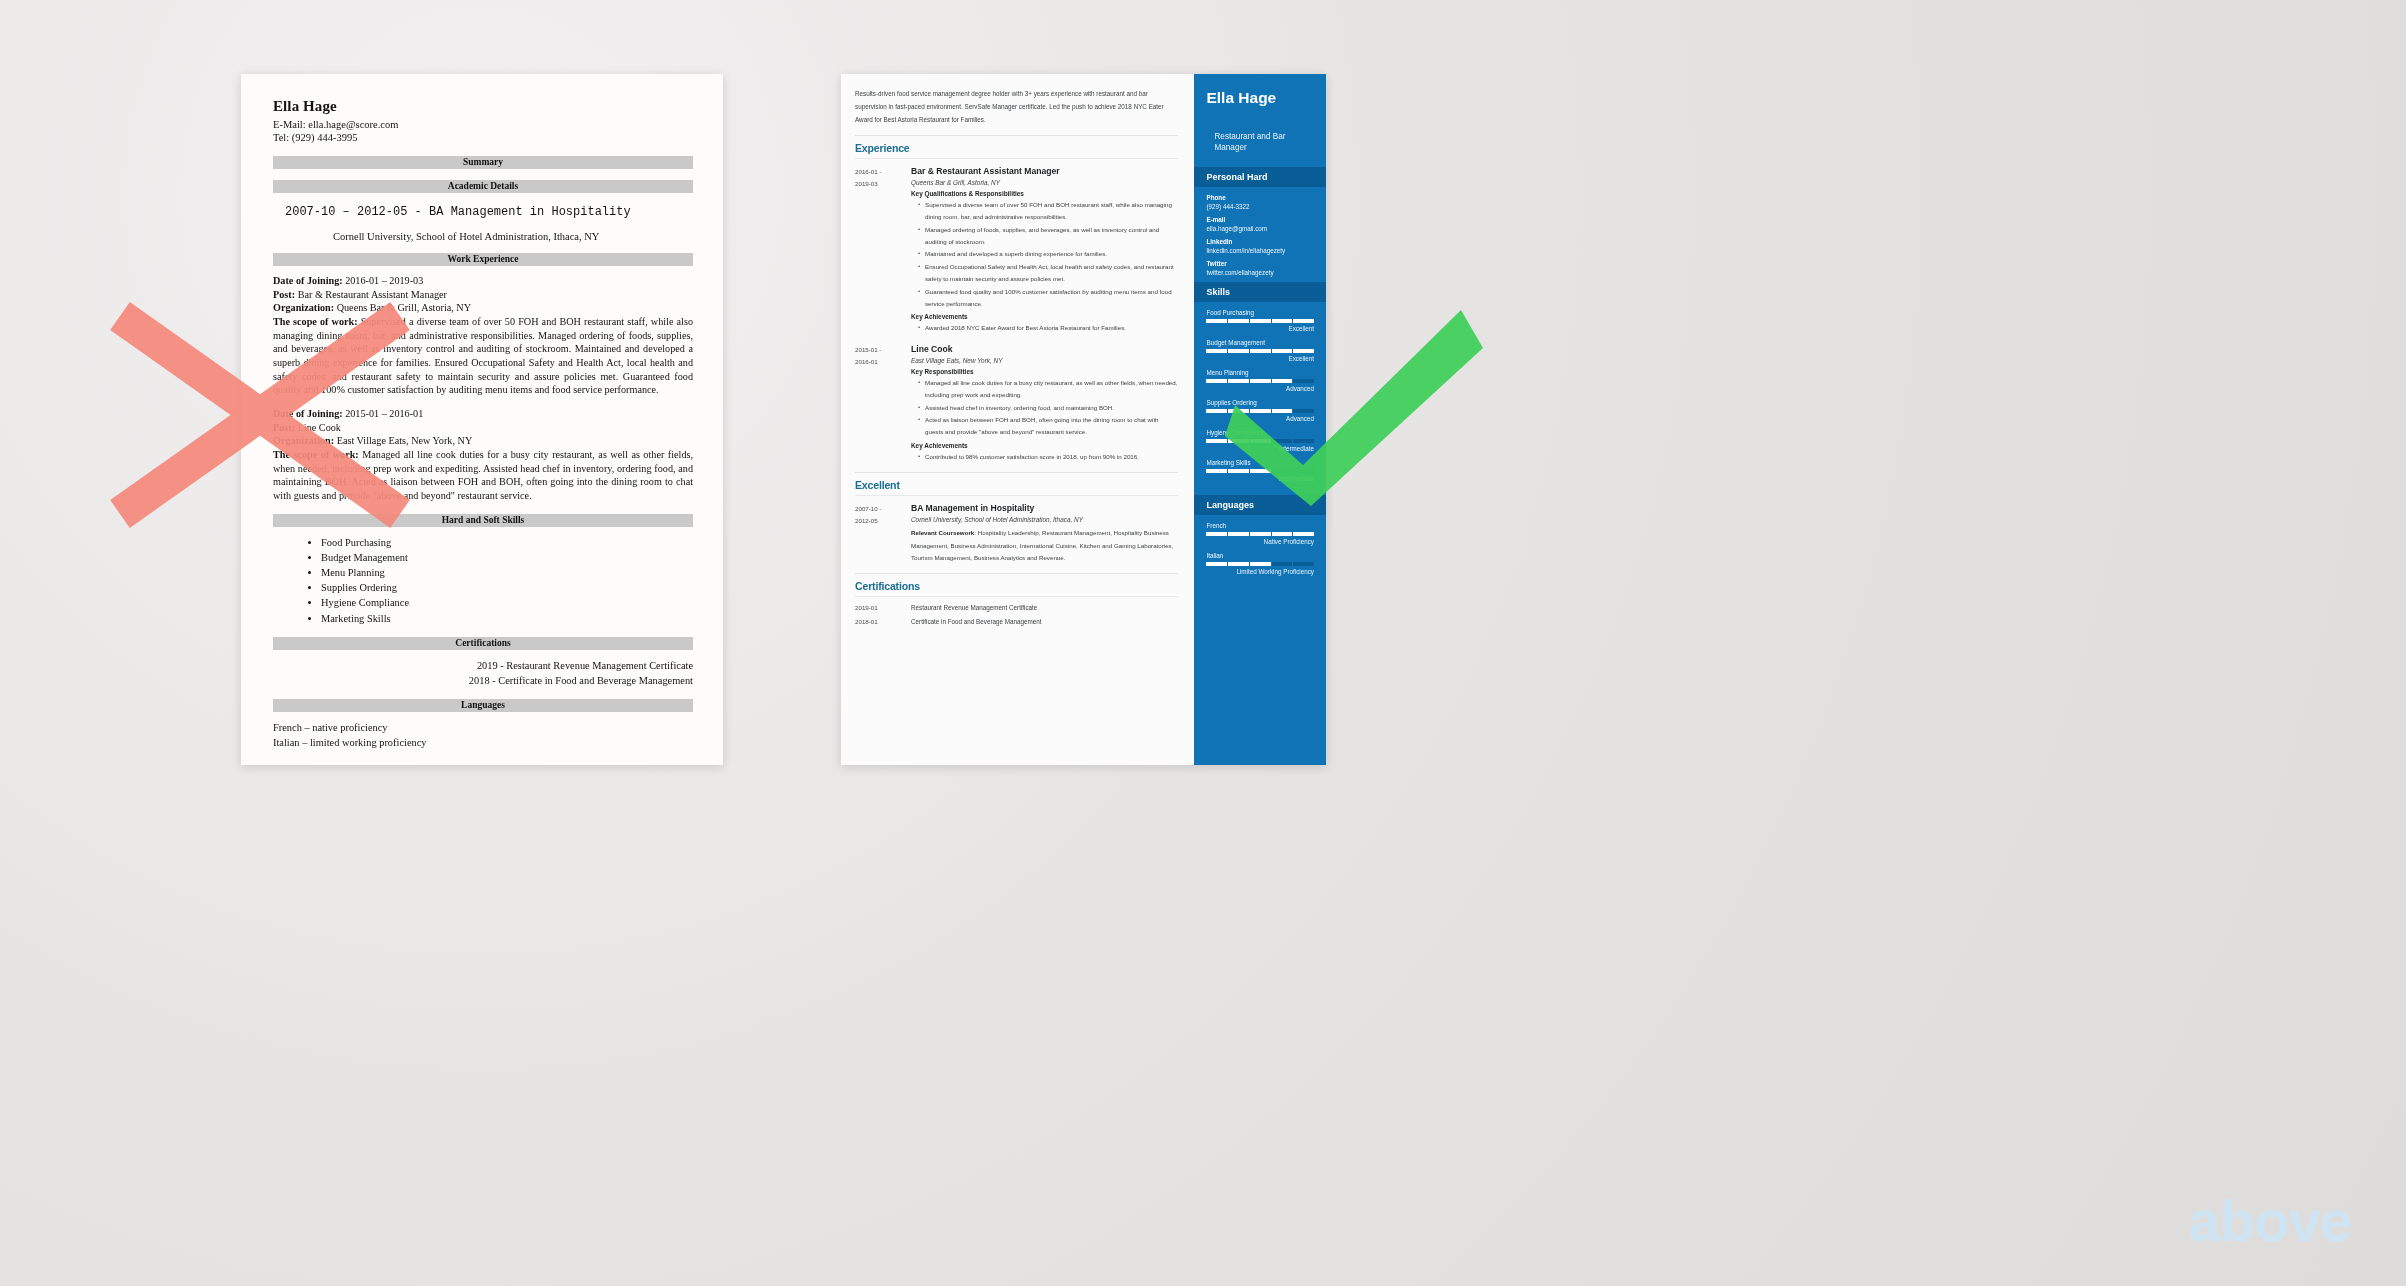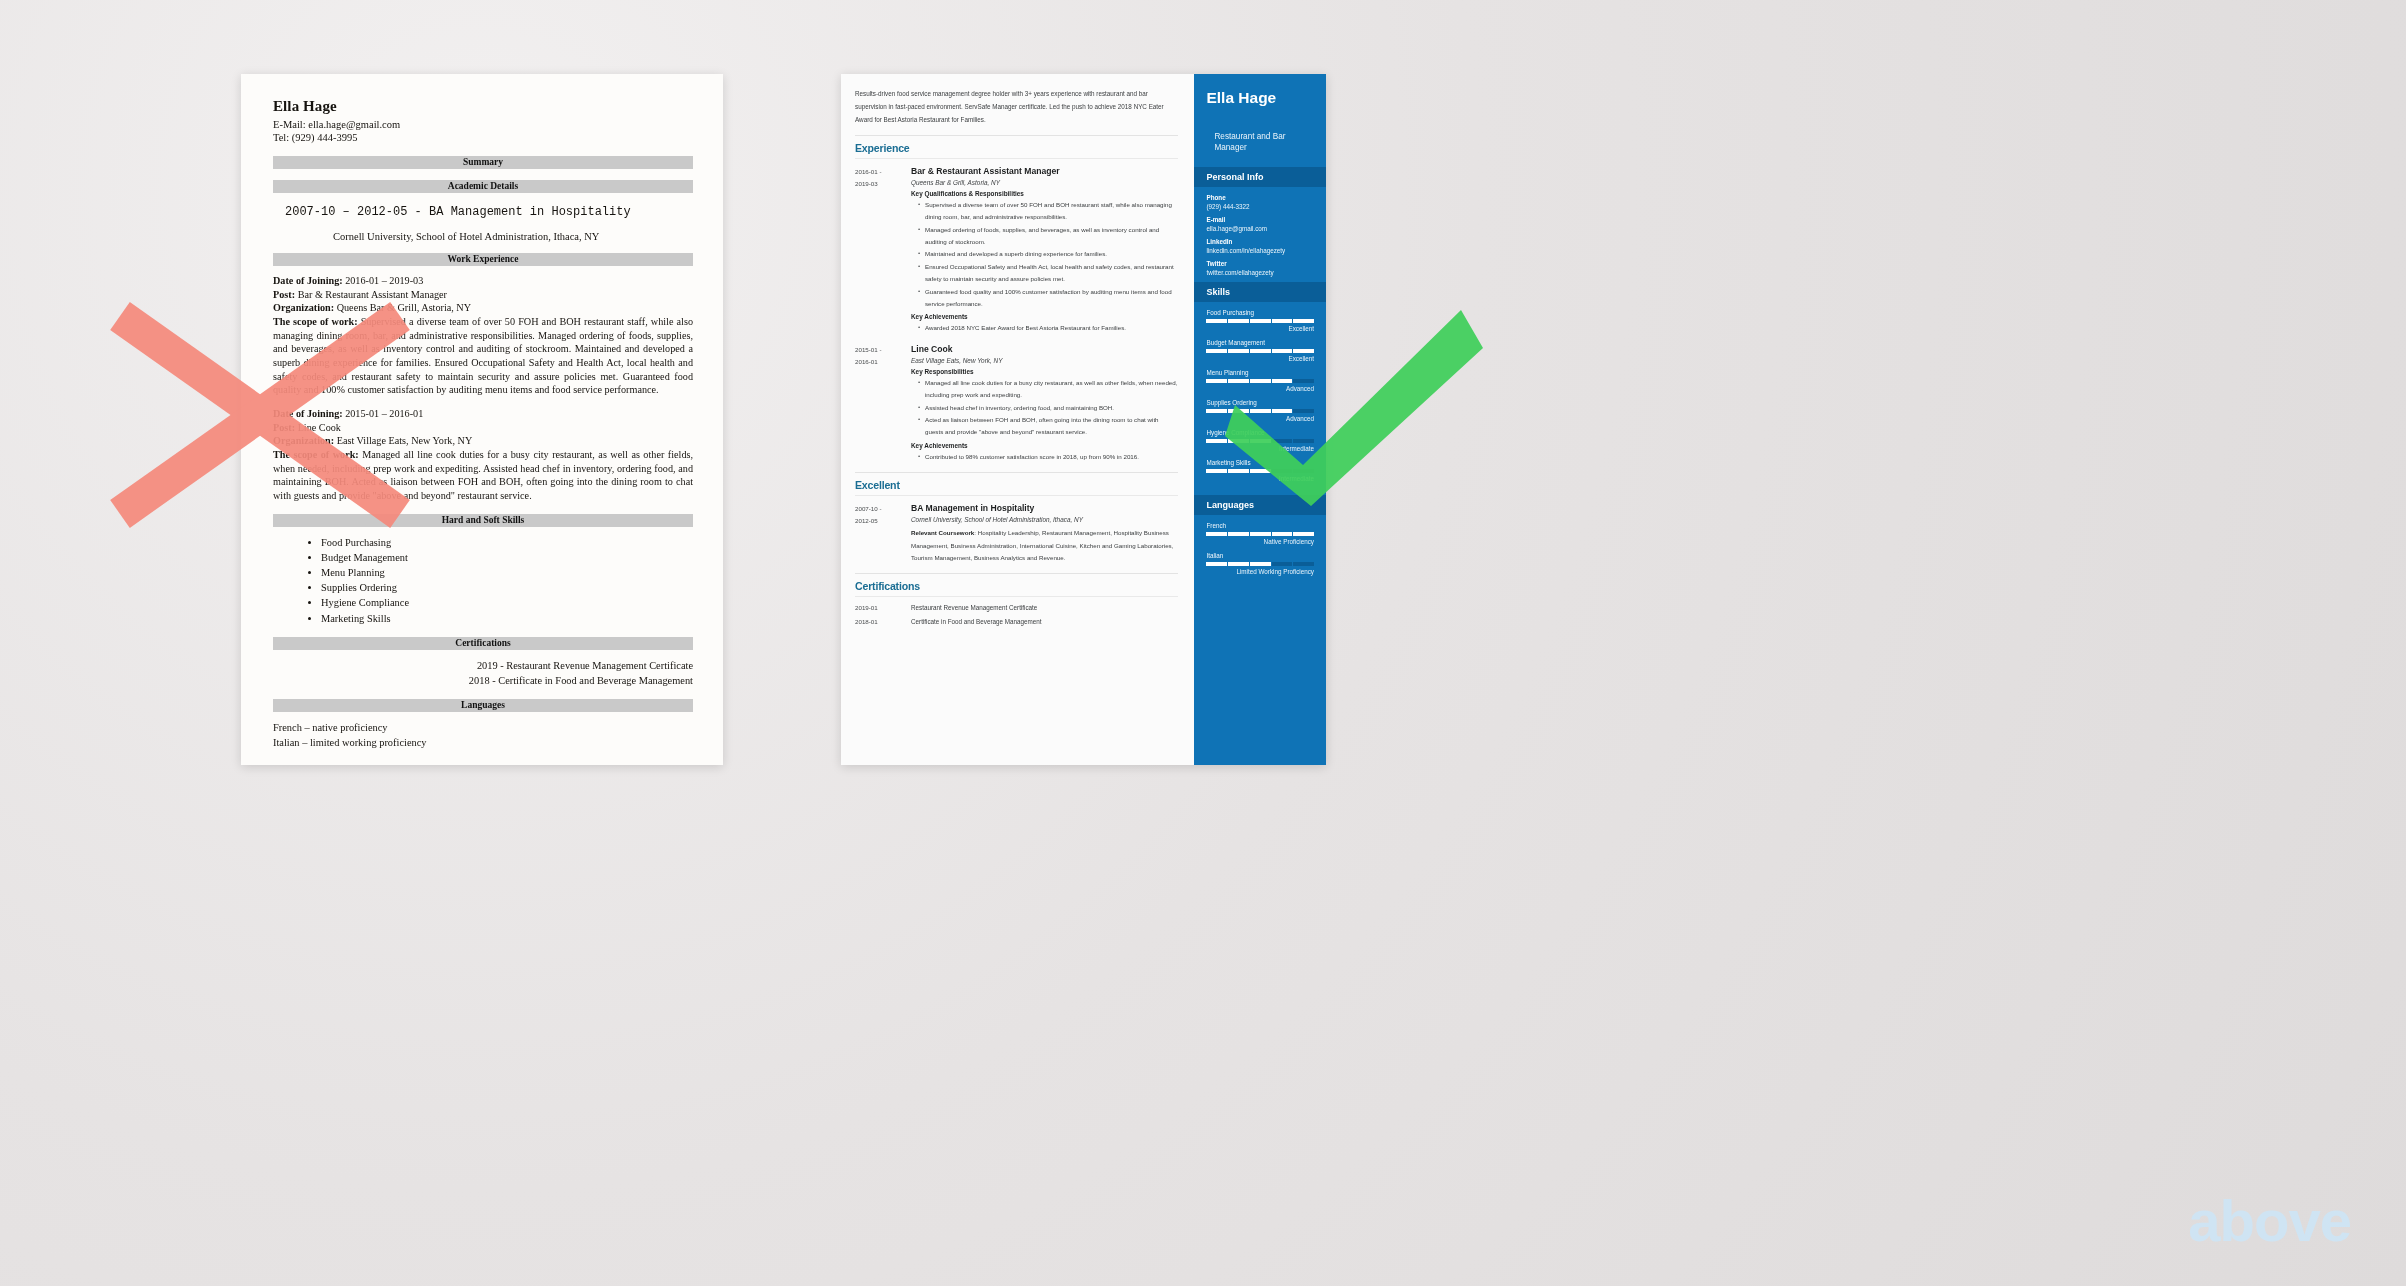--- a/index.html
+++ b/index.html
@@ -108,21 +108,21 @@
     font-family:"Liberation Sans", sans-serif;
   }
 </style>
 </head>
 <body>
 
 <div class="backdrop"></div>
 
 <div class="doc-left">
   <div class="name">Ella Hage</div>
-  <div class="contact">E-Mail: ella.hage@gmail.com</div>
+  <div class="contact">E-Mail: ella.hage@score.com</div>
   <div class="contact">Tel: (929) 444-3995</div>
 
   <div class="bar-head">Summary</div>
 
   <div class="bar-head">Academic Details</div>
   <div class="edu-line">2007-10 – 2012-05  - BA Management in Hospitality</div>
   <div class="edu-sub">Cornell University, School of Hotel Administration, Ithaca, NY</div>
 
   <div class="bar-head">Work Experience</div>
 
@@ -231,21 +231,21 @@
     <div class="cert-row">
       <div class="dates">2018-01</div>
       <div class="txt">Certificate in Food and Beverage Management</div>
     </div>
   </div>
 
   <div class="dr-side">
     <div class="sb-name">Ella Hage</div>
     <div class="sb-role">Restaurant and Bar Manager</div>
 
-    <div class="sb-head">Personal Info</div>
+    <div class="sb-head">Personal Hard</div>
     <div class="sb-block">
       <div class="sb-lab">Phone</div>
       <div class="sb-val">(929) 444-3322</div>
       <div class="sb-lab">E-mail</div>
       <div class="sb-val">ella.hage@gmail.com</div>
       <div class="sb-lab">LinkedIn</div>
       <div class="sb-val">linkedin.com/in/ellahagezety</div>
       <div class="sb-lab">Twitter</div>
       <div class="sb-val">twitter.com/ellahagezety</div>
     </div>

